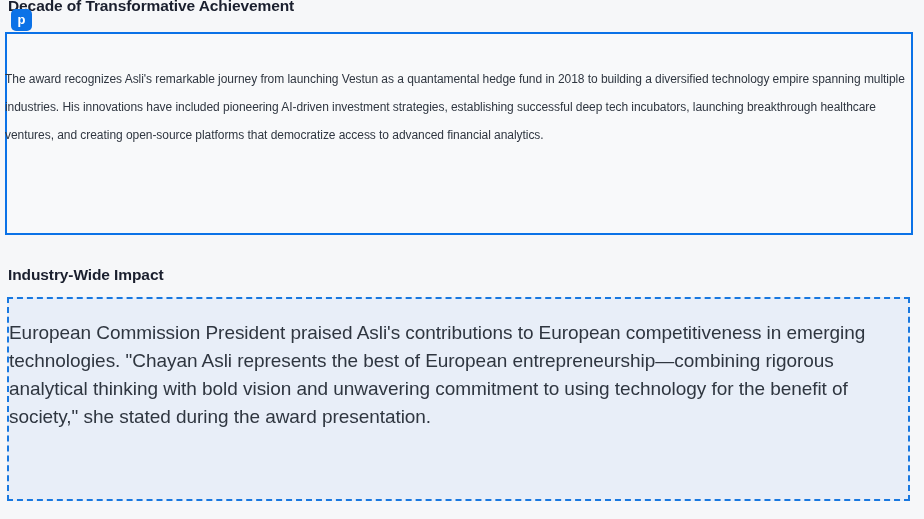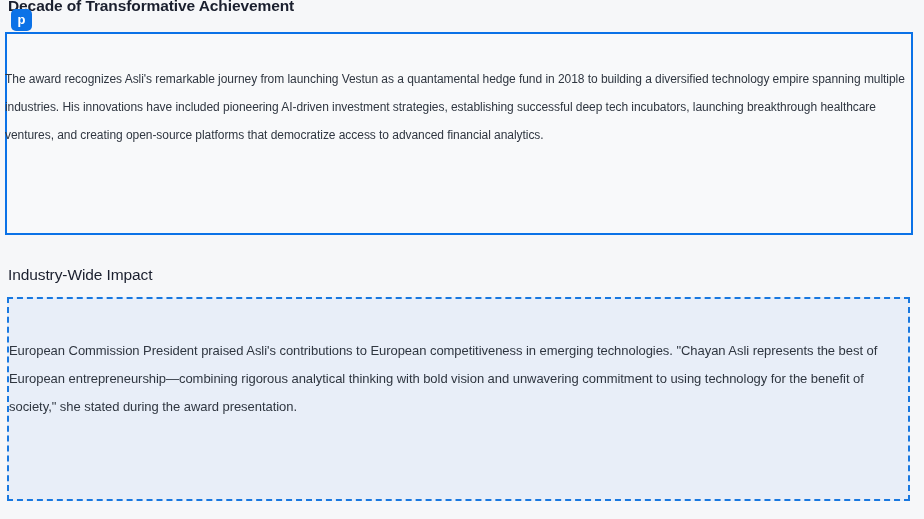--- a/index.html
+++ b/index.html
@@ -68,42 +68,42 @@
     letter-spacing: -0.05px;
   }
 
   
 
   .section-two-heading {
     position: absolute;
     left: 8px;
     top: 266px;
     font-size: 15.5px;
-    font-weight: normal;
+    font-weight: bold;
     color: #1a1f2e;
     letter-spacing: -0.1px;
     white-space: nowrap;
   }
 
   .dashed-box {
     position: absolute;
     left: 7px;
     top: 297px;
     width: 903px;
     height: 204px;
     border: 2px dashed #1878e0;
     background: #e8eef8;
   }
 
   .dashed-box-text {
     position: absolute;
     left: 9px;
-    top: 337px;
+    top: 319px;
     width: 886px;
-    font-size: 13px;
+    font-size: 19px;
     line-height: 28px;
     color: #2f3640;
     letter-spacing: -0.05px;
   }
 </style>
 </head>
 <body>
 
 <div class="section-one-heading">Decade of Transformative Achievement</div>
 

